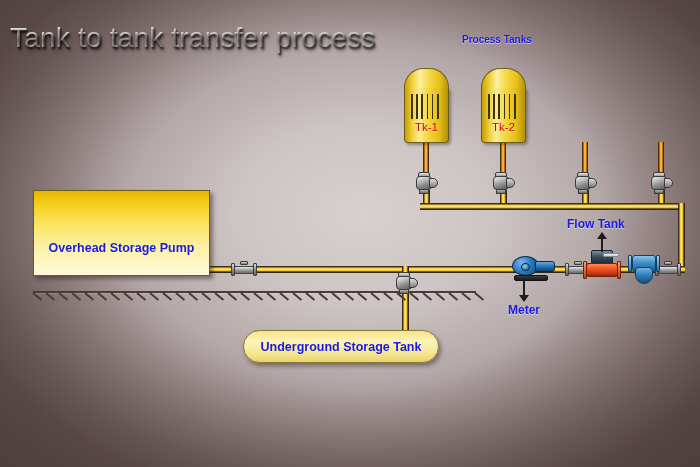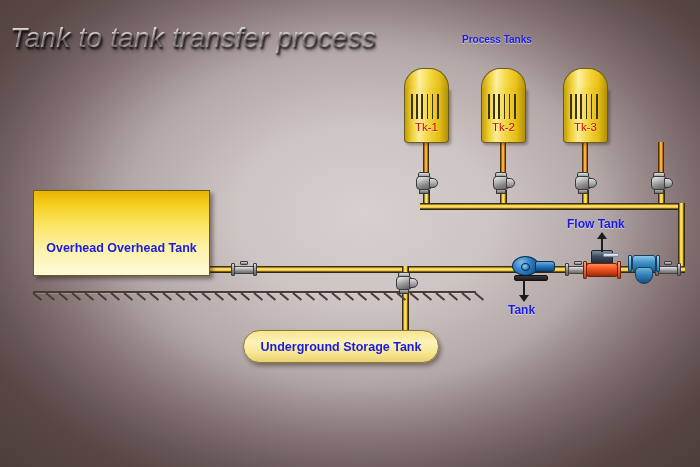--- a/index.html
+++ b/index.html
@@ -20,21 +20,20 @@
   
   #title {
     position:absolute; left:10px; top:22px; z-index:12;
     font-size:28px; letter-spacing:0.2px; white-space:nowrap;
     color:#cfc9c4;
     background:linear-gradient(180deg,#efeae6 0%,#d9d2cc 38%,#9b918c 58%,#cfc7c1 78%,#efeae6 100%);
     -webkit-background-clip:text; background-clip:text;
     -webkit-text-fill-color:transparent;
     text-shadow:1px 2px 2px rgba(0,0,0,0.55);
     filter:drop-shadow(1px 2px 1px rgba(0,0,0,0.6));
-    font-style:italic;
   }
 
   
   .lbl-blue{
     position:absolute; z-index:14; color:#1a1ae0; font-weight:bold;
     white-space:nowrap; text-shadow:0 1px 1px rgba(255,255,255,0.6);
   }
   #process-tanks-label{ left:462px; top:34px; font-size:10px; }
   #flow-meter-label{ left:567px; top:217px; font-size:12px; }
   #pump-label{ left:508px; top:303px; font-size:12px; }
@@ -235,26 +234,20 @@
     <div class="body"></div>
     <div class="gauge"></div>
     <div class="tk-name">Tk-1</div>
   </div>
   <div class="ptank" style="left:481px; top:68px;padding-left:21px;">
     <div class="dome"></div>
     <div class="body"></div>
     <div class="gauge"></div>
     <div class="tk-name">Tk-2</div>
   </div>
-  <div class="ptank" style="left:563px; top:68px;">
-    <div class="dome"></div>
-    <div class="body"></div>
-    <div class="gauge"></div>
-    <div class="tk-name">Tk-3</div>
-  </div>
 
   <div class="pipe orange v" style="left:423px; top:142px; height:32px;"></div>
   <div class="pipe orange v" style="left:500px; top:142px; height:32px;"></div>
   <div class="pipe orange v" style="left:582px; top:142px; height:32px;"></div>
   <div class="pipe orange v" style="left:658px; top:142px; height:32px;"></div>
 
   <div class="globe-valve" style="left:414px; top:172px;">
     <div class="gtop"></div>
     <div class="gbody"></div>
     <div class="ghandle"></div>
@@ -304,21 +297,21 @@
     <div class="flgR"></div>
   </div>
 
   <div id="strainer">
     <div class="sflgL"></div>
     <div class="sbody"></div>
     <div class="sbowl"></div>
     <div class="sflgR"></div>
   </div>
 
-  <div class="lbl-blue" id="pump-label">Tank</div>
+  <div class="lbl-blue" id="pump-label">Meter</div>
   <div class="arrow" id="pump-arrow">
     <div class="shaft"></div>
       <div class="head"></div>
   </div>
   <div id="pump">
     <div class="casing"></div>
     <div class="nozzle"></div>
     <div class="eye"></div>
     <div class="base"></div>
   </div>
@@ -344,21 +337,21 @@
 
   <div class="pipe v" style="left:402px; top:266px; height:70px;"></div>
   <div class="globe-valve" style="left:394px; top:272px;">
     <div class="gtop"></div>
     <div class="gbody"></div>
     <div class="ghandle"></div>
     <div class="gbottom"></div>
   </div>
 
   <div id="overhead-tank">
-    <div id="overhead-tank-label">Overhead Overhead Tank</div>
+    <div id="overhead-tank-label">Overhead Storage Pump</div>
   </div>
 
   <div class="pipe h" style="left:207px; top:266px; width:8px;"></div>
 
   <div id="ground"></div>
   <div id="ground-hatching"></div>
 
   <div id="underground-tank">
     <div id="underground-tank-label">Underground Storage Tank</div>
   </div>

